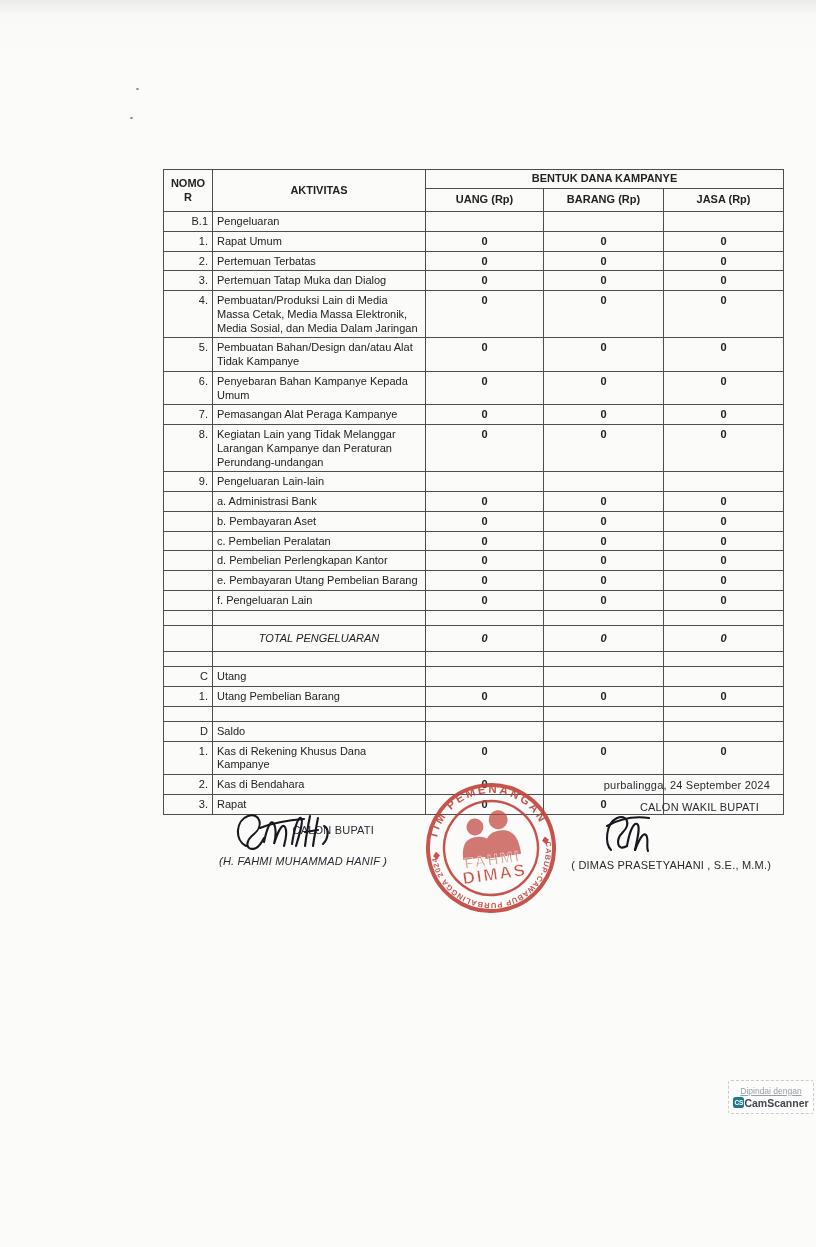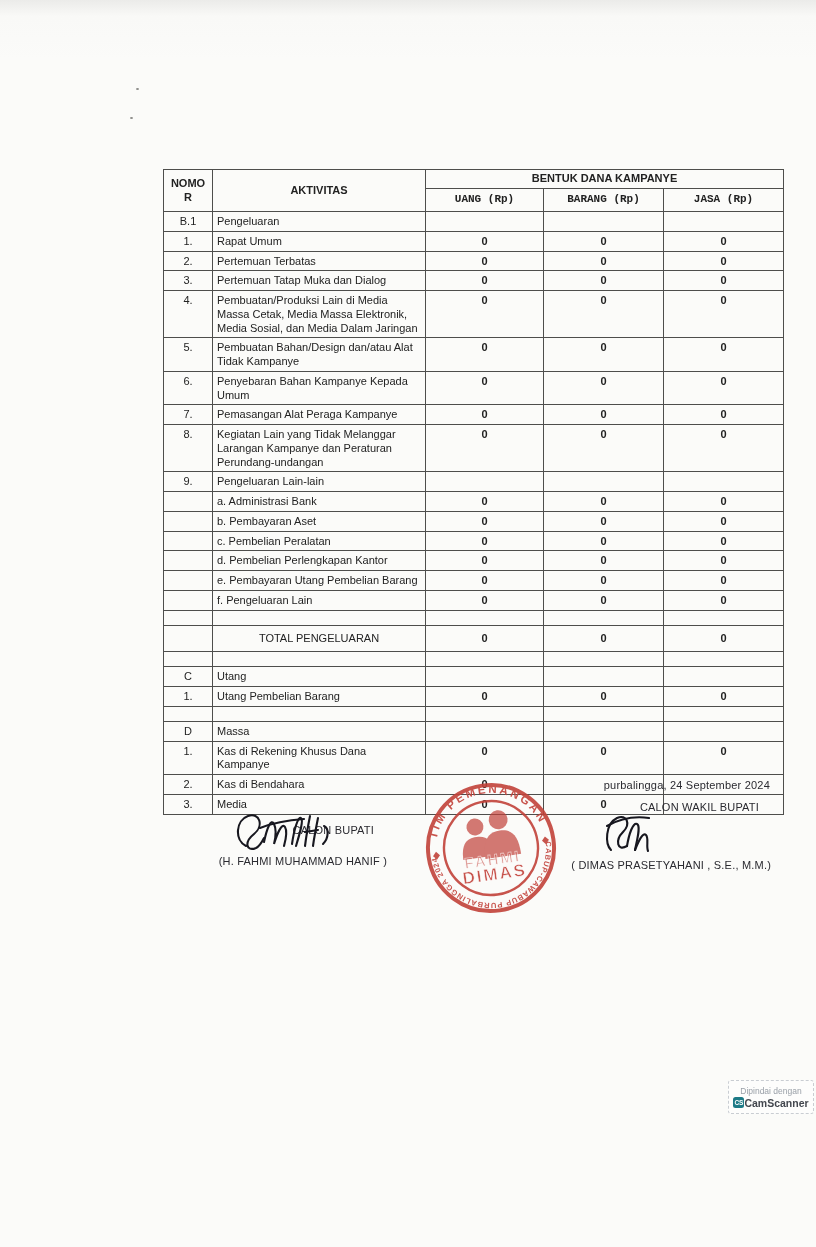--- a/index.html
+++ b/index.html
@@ -17,44 +17,44 @@
     border-collapse:collapse;table-layout:fixed;
     font-size:11px;line-height:1.25;color:#222;margin-top:45px;
   }
   table.doc-table th,table.doc-table td{
     border:1px solid #4e4e4c;vertical-align:top;
     padding:3px 4px 2px;word-wrap:break-word;
   }
   table.doc-table{border:1.5px solid #3f3f3d;}
   table.doc-table th{font-weight:700;text-align:center;vertical-align:middle;padding:2px 3px;}
   th.group-th{height:14px;}
-  tr.subhead th{height:18px;font-family:Liberation Mono, monospace;}
-  td.c-no{text-align:center;}
+  tr.subhead th{height:18px;}
+  td.c-no{text-align:right;}
   td.c-akt{text-align:left;padding-left:5px;}
   td.c-val{text-align:center;font-weight:700;}
   tr.row-empty td{height:10px;padding:2px;}
-  tr.row-total td{padding:6px 4px;}
+  tr.row-total td{padding:6px 4px;font-style:italic;}
   tr.row-total td.c-akt{text-align:center;}
   tr.row-section td{height:13px;}
 
   
   .sig-text{position:absolute;font-size:11px;color:#2a2a30;text-align:right;letter-spacing:.2px;}
   .sig-svg{position:absolute;}
   .sig-svg path{fill:none;stroke:#17171f;stroke-width:2.1;stroke-linecap:round;}
 
   
   .stamp{position:absolute;left:421px;top:778px;opacity:.9;}
 
   
   .cam-badge{
     position:absolute;left:728px;top:1080px;width:84px;height:32px;
     border:1px dashed #c9cdd2;border-radius:3px;background:#fdfdfc;
     display:flex;flex-direction:column;align-items:center;justify-content:center;gap:1px;
   }
-  .cam-line1{font-size:8.5px;color:#9aa0a8;}
+  .cam-line1{font-size:8.5px;color:#9aa0a8;text-decoration:underline;}
   .cam-line2{display:flex;align-items:center;gap:0;}
   .cam-logo{
     display:inline-flex;align-items:center;justify-content:center;
     width:11px;height:11px;border-radius:2.5px;background:#1d7a86;
     color:#fff;font-size:6.5px;font-weight:700;
   }
   .cam-name{font-size:10.5px;font-weight:700;color:#43474e;}
 </style>
 </head>
 <body>
@@ -232,63 +232,63 @@
       </tr>
       <tr class="row-empty">
         <td class="c-no"></td>
         <td class="c-akt"></td>
         <td class="c-val"></td>
         <td class="c-val"></td>
         <td class="c-val"></td>
       </tr>
       <tr class="row-section">
         <td class="c-no">D</td>
-        <td class="c-akt">Massa</td>
+        <td class="c-akt">Saldo</td>
         <td class="c-val"></td>
         <td class="c-val"></td>
         <td class="c-val"></td>
       </tr>
       <tr class="row-item">
         <td class="c-no">1.</td>
         <td class="c-akt">Kas di Rekening Khusus Dana Kampanye</td>
         <td class="c-val">0</td>
         <td class="c-val">0</td>
         <td class="c-val">0</td>
       </tr>
       <tr class="row-item">
         <td class="c-no">2.</td>
         <td class="c-akt">Kas di Bendahara</td>
         <td class="c-val">0</td>
         <td class="c-val"></td>
         <td class="c-val"></td>
       </tr>
       <tr class="row-item">
         <td class="c-no">3.</td>
-        <td class="c-akt">Media</td>
+        <td class="c-akt">Rapat</td>
         <td class="c-val">0</td>
         <td class="c-val">0</td>
         <td class="c-val"></td>
       </tr>
     </tbody>
 </table>
 
 <div class="sig-text" style="left:560px;top:779px;width:210px;">purbalingga, 24 September 2024</div>
 
 <div class="sig-text" style="left:204px;top:824px;width:170px;">CALON BUPATI</div>
 <svg class="sig-svg" style="left:230px;top:806px;" width="110" height="54" viewBox="0 0 110 54">
   <path d="M16,40 C4,34 6,14 18,10 C30,6 34,20 24,28 C14,36 16,46 26,42 C30,40 32,36 34,32"></path>
   <path d="M34,36 C37,22 41,12 44,18 C47,24 45,34 44,38 C47,28 52,16 55,21 C58,26 55,36 54,40"></path>
   <path d="M62,38 C64,24 68,10 71,12 C74,14 69,30 66,40"></path>
   <path d="M30,22 C45,16 60,14 74,13"></path>
   <path d="M80,10 C78,20 76,32 75,40"></path>
   <path d="M88,12 C86,22 84,32 83,40"></path>
   <path d="M75,26 L88,24"></path>
   <path d="M94,20 C99,22 99,32 93,38"></path>
 </svg>
-<div class="sig-text" style="left:187px;top:855px;width:200px;">(H. FAHMI MUHAMMAD HANIF )</div>
+<div class="sig-text" style="left:187px;top:855px;width:200px;font-style:italic;">(H. FAHMI MUHAMMAD HANIF )</div>
 
 <div class="sig-text" style="left:559px;top:801px;width:200px;">CALON WAKIL BUPATI</div>
 <svg class="sig-svg" style="left:597px;top:808px;" width="70" height="54" viewBox="0 0 70 54">
   <path d="M14,42 C8,36 8,16 20,10 C30,6 34,16 26,24 C18,32 20,44 30,38"></path>
   <path d="M30,38 C32,26 36,14 40,16 C44,18 40,32 38,42"></path>
   <path d="M38,42 C42,32 46,24 49,27 C52,30 49,38 51,43"></path>
   <path d="M10,18 C24,10 38,8 52,10"></path>
 </svg>
 <div class="sig-text" style="left:531px;top:859px;width:240px;">( DIMAS PRASETYAHANI , S.E., M.M.)</div>
 

